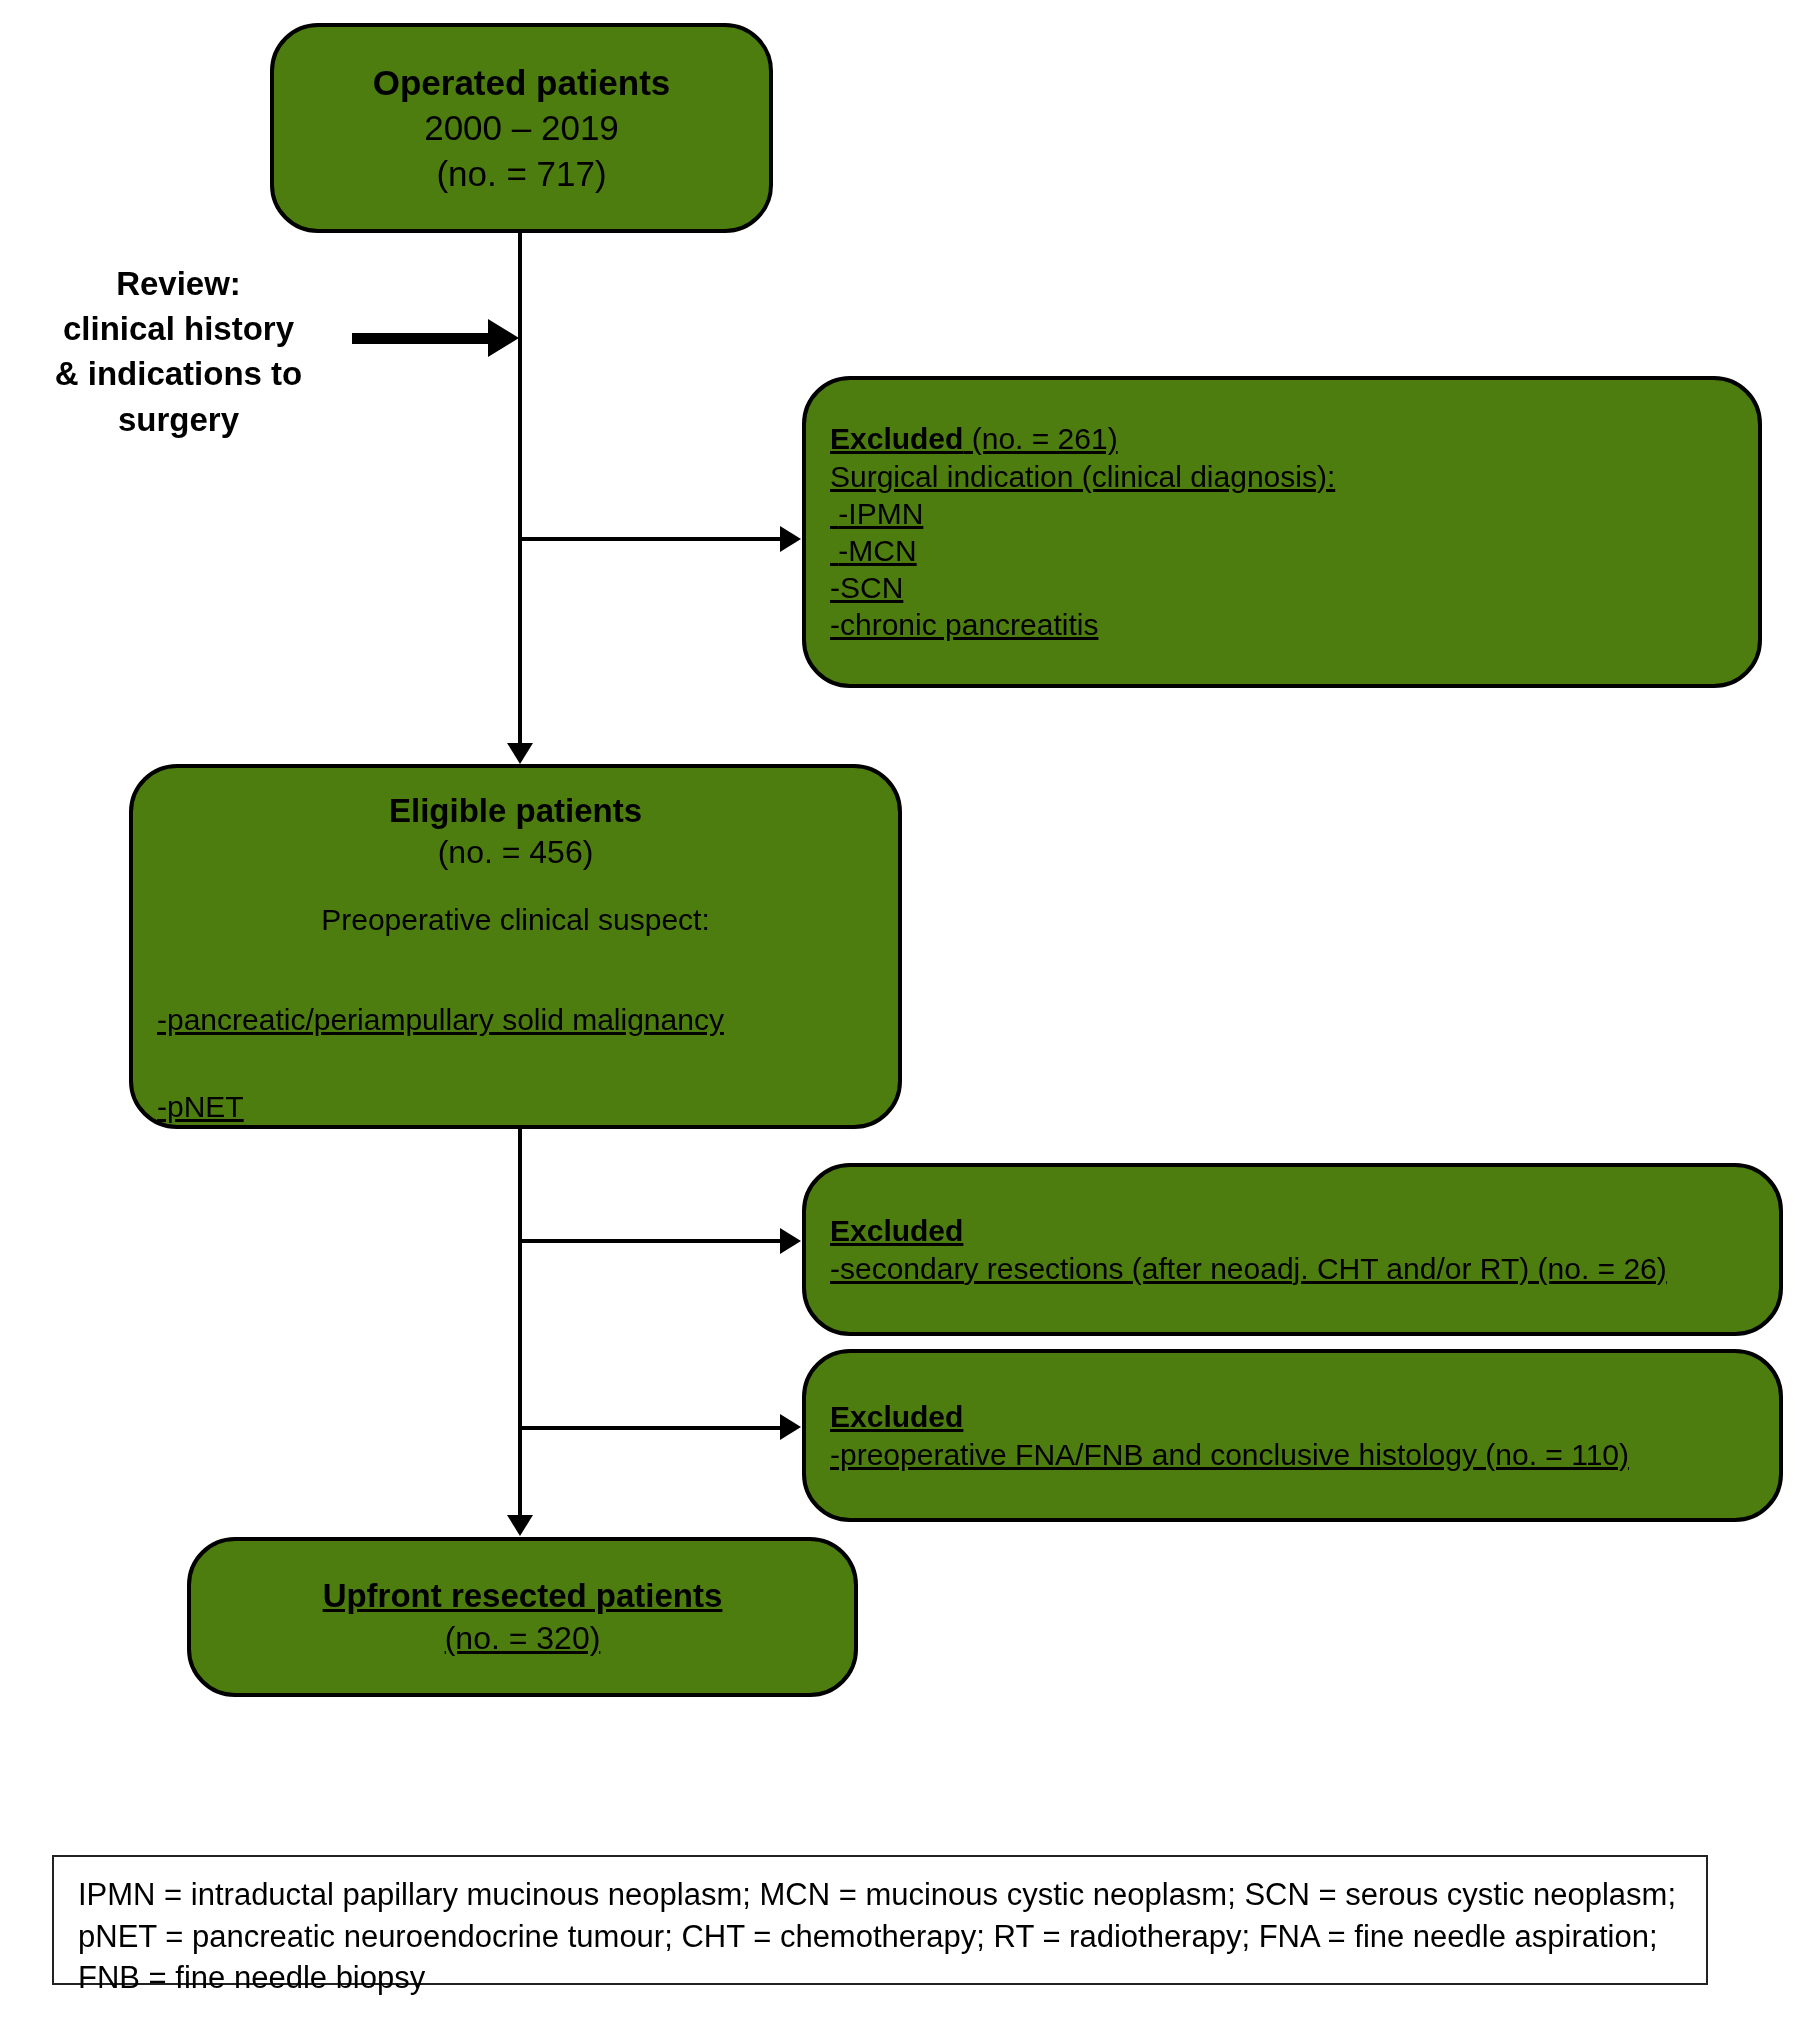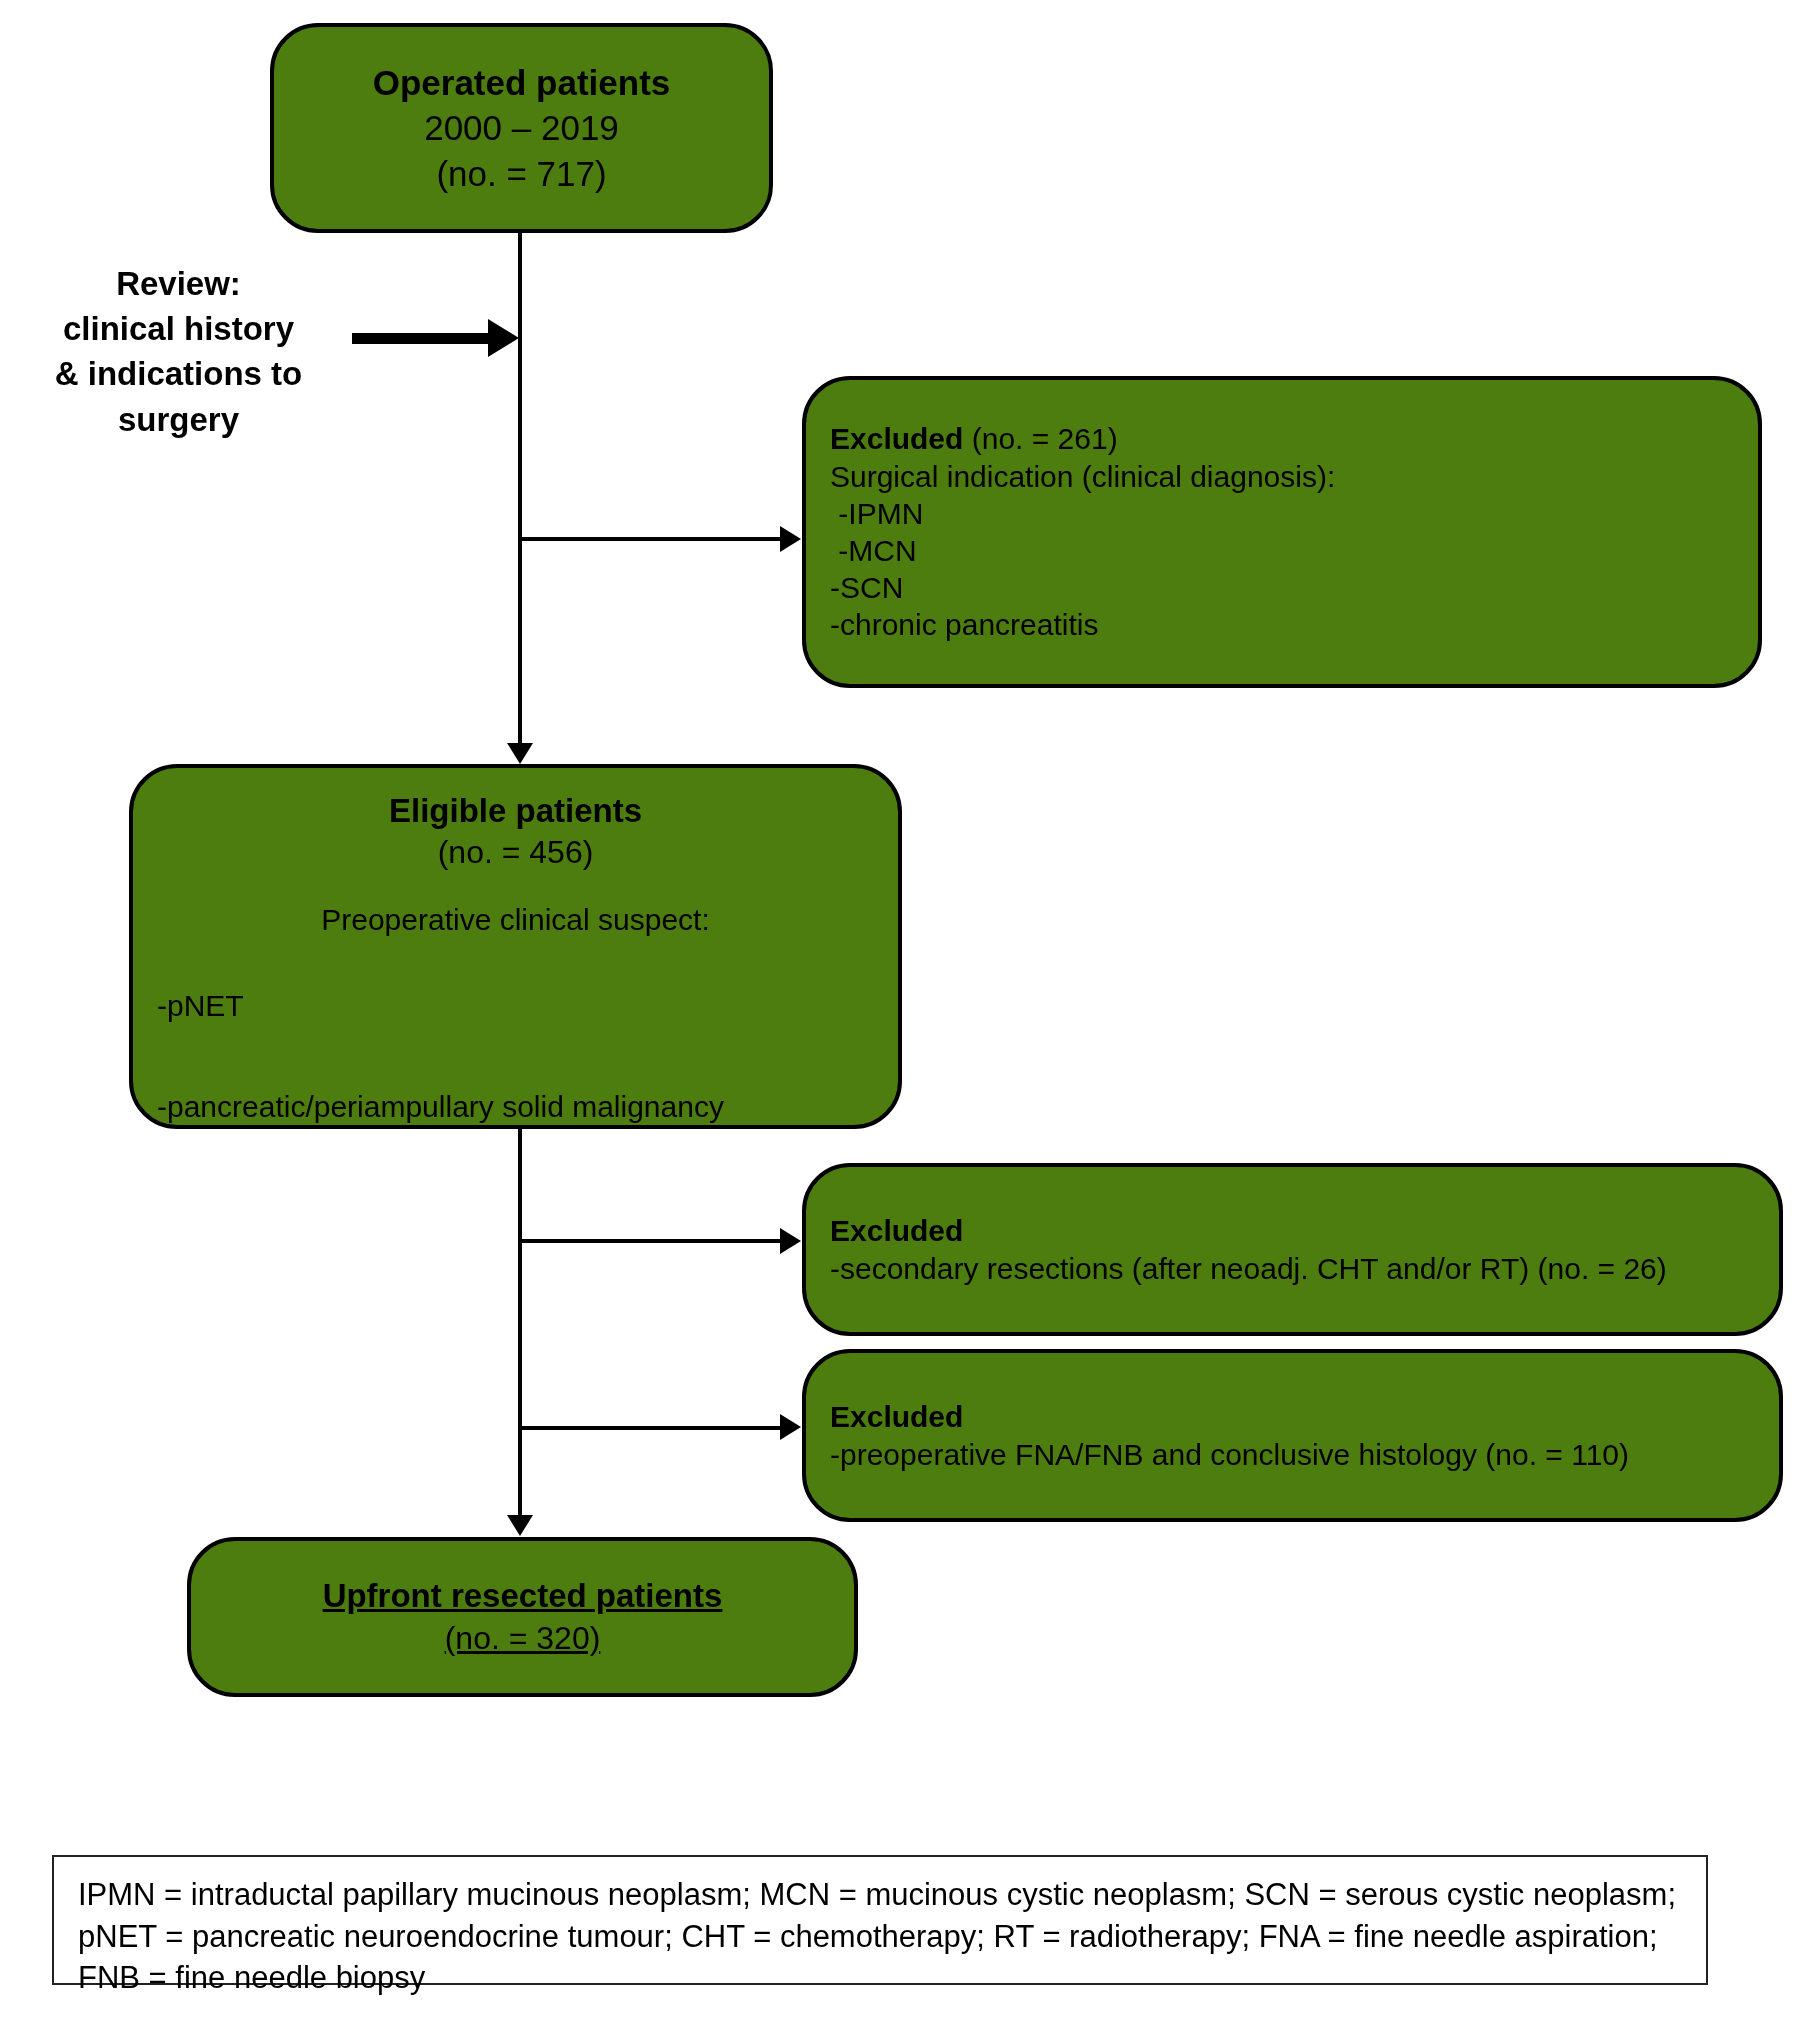--- a/index.html
+++ b/index.html
@@ -24,21 +24,21 @@
     display: flex;
     flex-direction: column;
     justify-content: center;
   }
   .t-body { font-size: 30px; line-height: 1.24; }
   .t-big  { font-size: 35px; line-height: 1.30; }
   .t-title { font-size: 33px; line-height: 1.30; font-weight: bold; }
   .b { font-weight: bold; }
   .center { text-align: center; }
   .prewrap { white-space: pre-wrap; }
-  .padL { padding-left: 24px; padding-right: 4px; }
+  .padL { padding-left: 24px; padding-right: 4px; text-decoration: underline; }
 
   .review-label {
     position: absolute;
     left: 12.5px; top: 261px; width: 332px;
     font-size: 33px; font-weight: bold; line-height: 1.37;
     text-align: center; white-space: pre-line;
   }
 
   
   .vline, .hline { position: absolute; background: #000000; }
@@ -123,22 +123,22 @@
  -IPMN
  -MCN
 -SCN
 -chronic pancreatitis</div>
   </div>
 
   <div class="rbox box-eligible t-body">
     <div class="center t-title">Eligible patients</div>
     <div class="center" style="font-size:32px;">(no. = 456)</div>
     <div class="center eligible-subtitle">Preoperative clinical suspect:</div>
+    <div class="padL eligible-item-1">-pancreatic/periampullary solid malignancy</div>
     <div class="padL eligible-item-2">-pNET</div>
-    <div class="padL eligible-item-1">-pancreatic/periampullary solid malignancy</div>
   </div>
 
   <div class="vline" style="left:518px; top:1128px; width:3.7px; height:388px;"></div>
   <div class="arrow-down" style="left:507px; top:1515px;"></div>
 
   <div class="hline" style="left:520px; top:1239px; width:261px; height:3.7px;"></div>
   <div class="arrow-right" style="left:780px; top:1228px;"></div>
 
   <div class="rbox box-excluded-2 t-body padL">
     <div class="b">Excluded</div>

